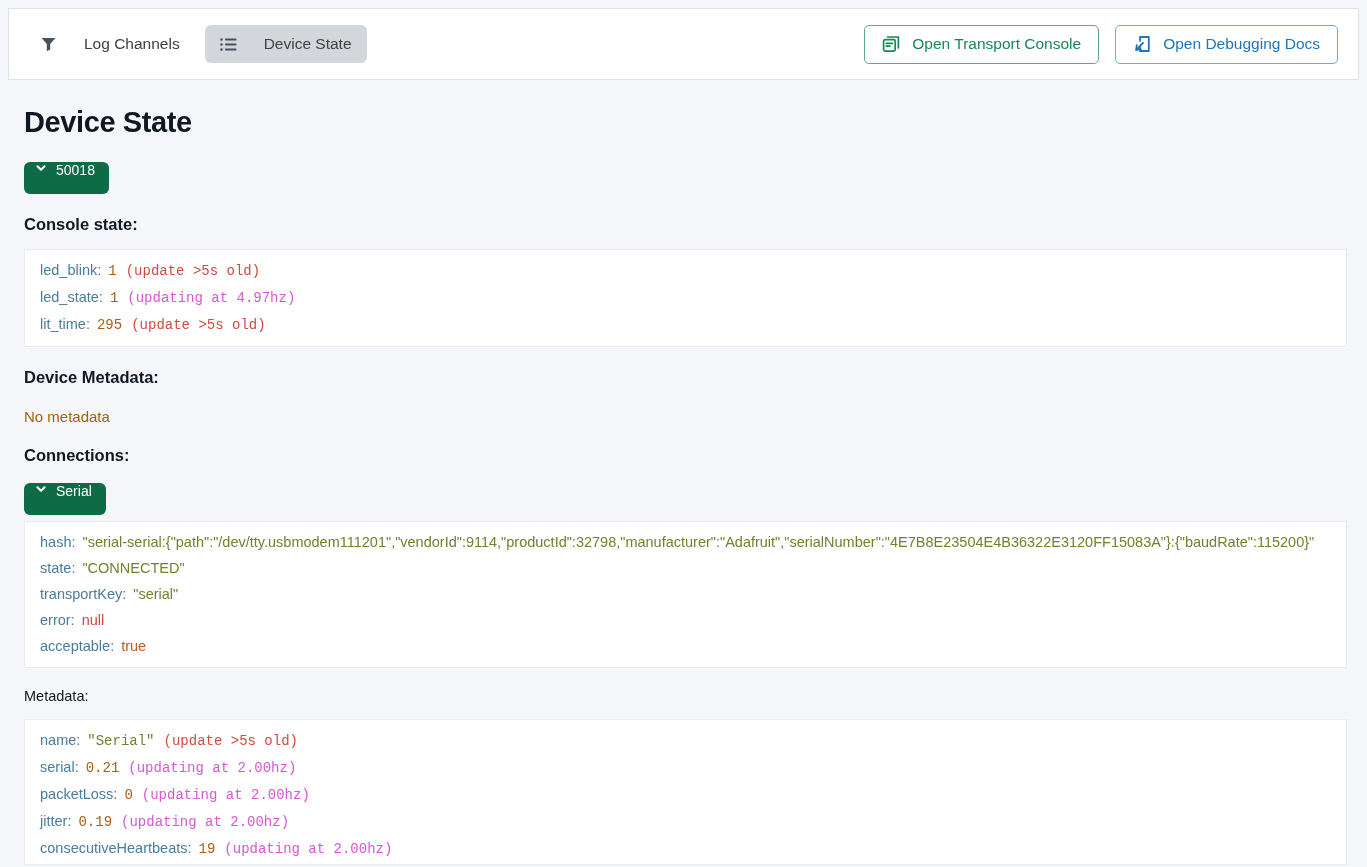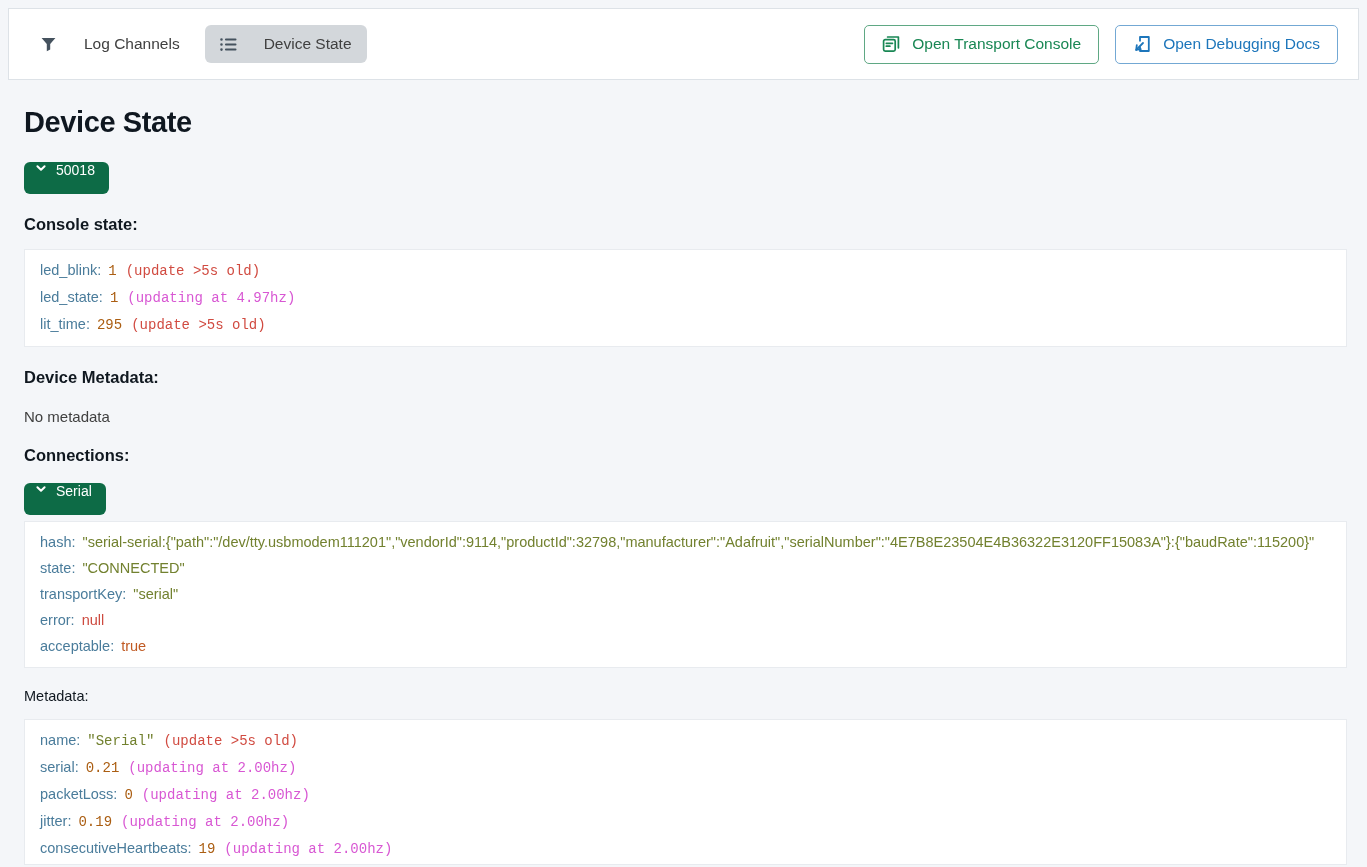--- a/index.html
+++ b/index.html
@@ -77,21 +77,21 @@
     font-size: 16.5px;
     font-weight: 700;
     color: #101820;
   }
   .sub-h {
     margin: 20px 0 0 0;
     font-size: 14.5px;
     font-weight: 400;
     color: #101820;
   }
-  .plain-text { margin-top: 21px; font-size: 15px; color: #404040; }
+  .plain-text { margin-top: 21px; font-size: 15px; color: #a16207; }
   .badge.serial { margin-top: 18px; }
 
   .kv-block {
     margin-top: 15px;
     background: #ffffff;
     border: 1px solid #e8ebef;
     padding: 7px 15px 8px 15px;
     overflow: hidden;
   }
   .kv-block.tight { margin-top: 6px; }

